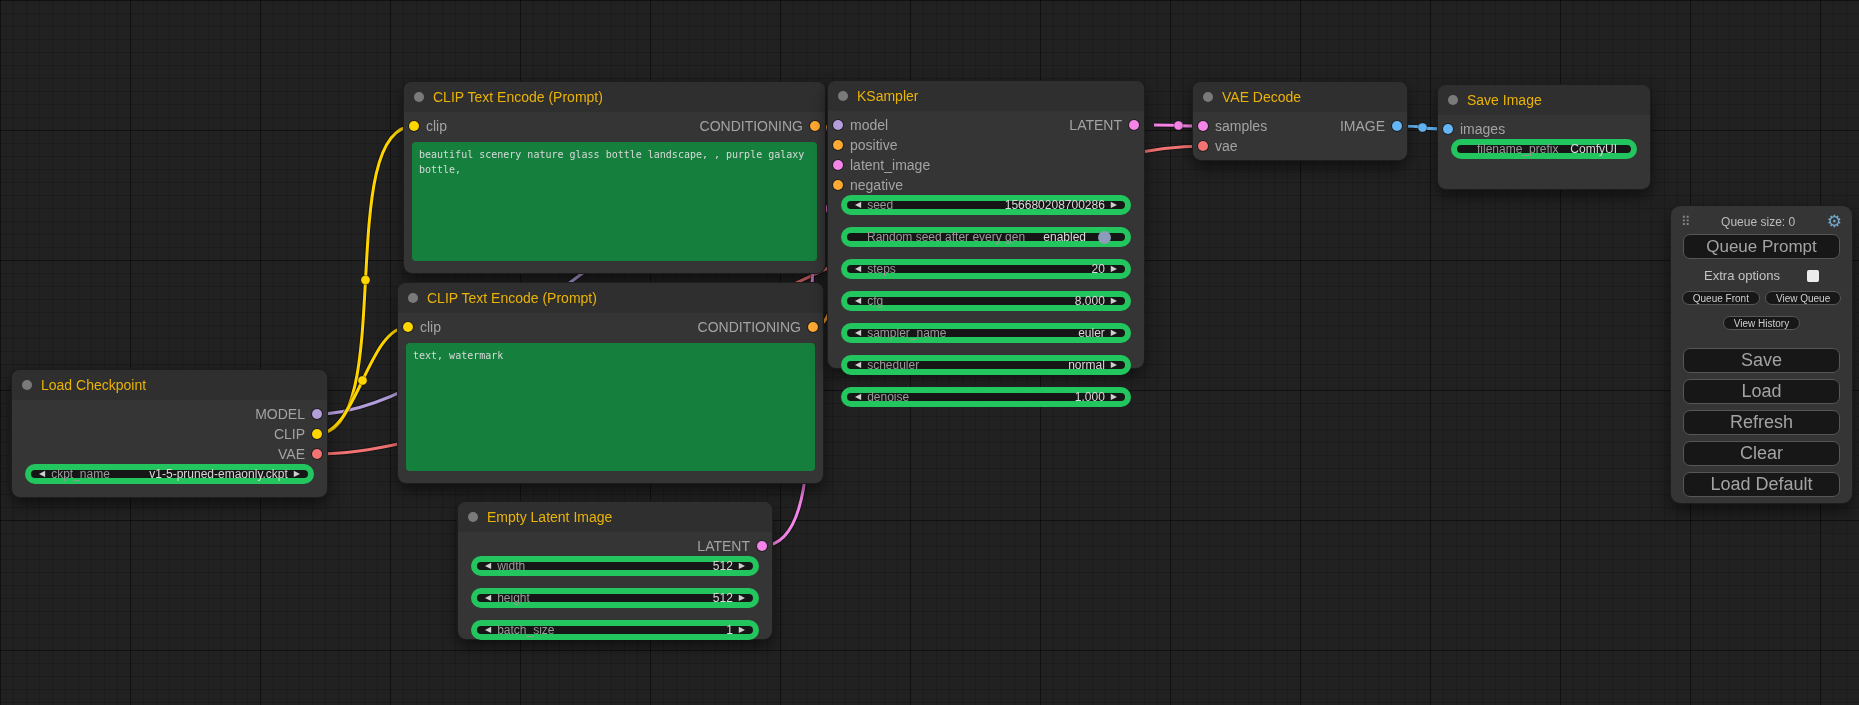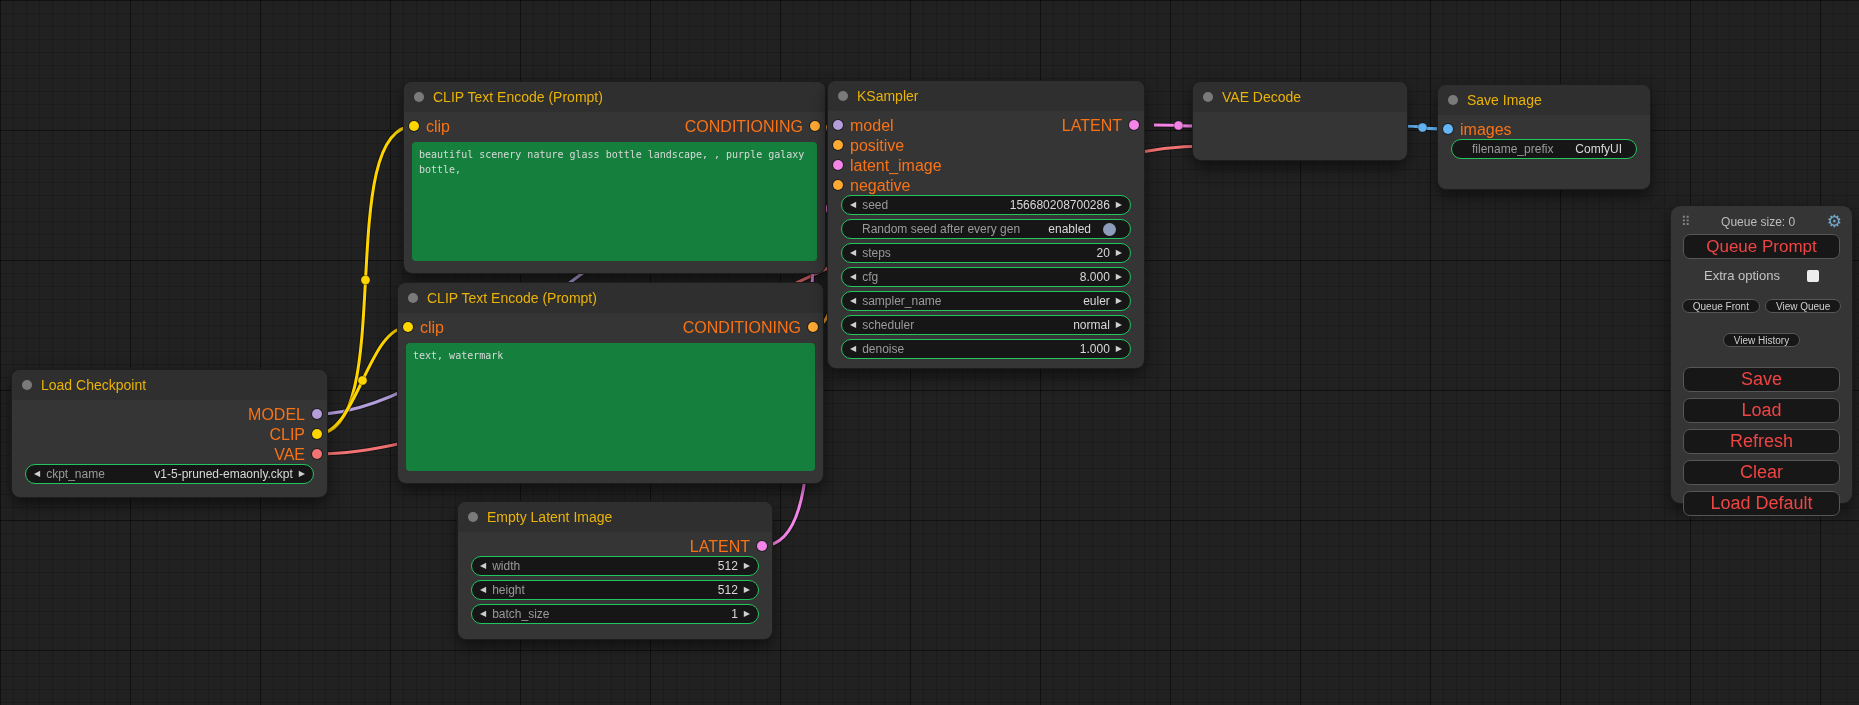--- a/index.html
+++ b/index.html
@@ -20,61 +20,61 @@
     box-shadow:0 0 0 1px #1d1d1d, 0 7px 16px rgba(0,0,0,.55);
     display:flex;flex-direction:column;box-sizing:border-box;
   }
   .node-title{
     height:30px;min-height:30px;display:flex;align-items:center;gap:9px;
     padding:0 10px;background:#2f2f2f;border-radius:8px 8px 0 0;
     color:#eab308;font-size:14px;
   }
   .title-dot{width:10px;height:10px;border-radius:50%;background:#7a7a7a;}
   .node-body{display:flex;flex-direction:column;flex:1;padding-top:4px;box-sizing:border-box;}
-  .slot-row{position:relative;height:20px;min-height:20px;font-size:16px;color:#f97316;}
+  .slot-row{position:relative;height:20px;min-height:20px;font-size:14px;color:#a3a3a3;}
   .slot-in-label{position:absolute;left:22px;top:2px;}
   .slot-out-label{position:absolute;right:22px;top:2px;}
   .slot-dot{position:absolute;top:5px;width:10px;height:10px;border-radius:50%;
     box-shadow:0 0 0 1px rgba(0,0,0,.4);}
   .slot-dot.in{left:5px;} .slot-dot.out{right:5px;}
   .prompt-text{
     flex:1;margin:6px 8px 12px;background:#15803d;border-radius:4px;
     padding:5px 7px;color:#d8d8d8;font-family:"DejaVu Sans Mono", monospace;
     font-size:10px;line-height:1.5;white-space:pre-wrap;overflow:hidden;
   }
   .widget{
-    height:20px;min-height:20px;margin:0 13px 4px;background:#161616;
-    border:1px solid #22c55e;border-radius:10px;display:flex;align-items:center;
+    height:20px;min-height:20px;margin:0 13px 12px;background:#161616;
+    border:6px solid #22c55e;border-radius:10px;display:flex;align-items:center;
     font-size:12px;padding:0 8px;box-sizing:border-box;gap:6px;
   }
   .w-arrow{font-size:8px;color:#cfcfcf;line-height:1;}
   .w-label{color:#9a9a9a;white-space:nowrap;}
   .w-value{color:#d8d8d8;margin-left:auto;white-space:nowrap;}
   .w-toggle-dot{width:13px;height:13px;border-radius:50%;background:#8d9cba;margin-left:6px;}
   .widget.no-arrows{padding:0 14px 0 20px;}
   
   #queue-panel{
     position:absolute;background:#353535;border-radius:9px;
     box-shadow:0 0 0 1px #1d1d1d, 0 8px 18px rgba(0,0,0,.55);
     display:flex;flex-direction:column;box-sizing:border-box;padding-top:7px;
   }
   .q-header{display:flex;align-items:center;height:22px;padding:0 10px;margin-bottom:4px;}
   .q-handle{color:#878787;font-size:13px;line-height:1;letter-spacing:-1px;}
   .q-title{flex:1;text-align:center;color:#bdbdbd;font-size:12px;}
   .q-gear{color:#74aacd;font-size:17px;line-height:1;}
   .qbtn{
     height:25px;min-height:25px;margin:0 12px 6px;background:#171717;
-    border:1px solid #565656;border-radius:7px;color:#ef4444;font-size:18px;
+    border:1px solid #565656;border-radius:7px;color:#a3a3a3;font-size:18px;
     display:flex;align-items:center;justify-content:center;box-sizing:border-box;
   }
   .qbtn.prompt{margin-bottom:9px;font-size:17px;}
   .q-extra{display:flex;align-items:center;justify-content:center;height:16px;
-    color:#c3c3c3;font-size:13px;margin-bottom:16px;gap:20px;}
+    color:#c3c3c3;font-size:13px;margin-bottom:8px;gap:20px;}
   .q-checkbox{width:12px;height:12px;background:#ececec;border-radius:2px;margin-left:7px;}
-  .q-smallrow{display:flex;justify-content:center;gap:5px;margin-bottom:20px;}
+  .q-smallrow{display:flex;justify-content:center;gap:5px;margin-bottom:11px;}
   .qsmall{
     height:14px;background:#171717;border:1px solid #565656;border-radius:8px;
     color:#cfcfcf;font-size:10px;display:flex;align-items:center;padding:0 10px;
     box-sizing:border-box;
   }
   .q-gap{height:13px;}
 </style>
 </head>
 <body>
 
@@ -260,20 +260,32 @@
             <span class="w-value">1.000</span>
             <span class="w-arrow">▶</span>
           </div>
         </div>
       </div>
       <div class="node" style="left: 1193px; top: 82px; width: 214px; height: 78px;">
         <div class="node-title">
           <span class="title-dot"></span>
           <span>VAE Decode</span>
         </div>
+        <div class="node-body">
+          <div class="slot-row">
+            <span class="slot-dot in" style="background: rgb(245, 132, 232);"></span>
+            <span class="slot-in-label">samples</span>
+            <span class="slot-out-label">IMAGE</span>
+            <span class="slot-dot out" style="background: rgb(100, 181, 246);"></span>
+          </div>
+          <div class="slot-row">
+            <span class="slot-dot in" style="background: rgb(243, 114, 114);"></span>
+            <span class="slot-in-label">vae</span>
+          </div>
+        </div>
       </div>
       <div class="node" style="left: 1438px; top: 85px; width: 212px; height: 104px;">
         <div class="node-title">
           <span class="title-dot"></span>
           <span>Save Image</span>
         </div>
         <div class="node-body">
           <div class="slot-row">
             <span class="slot-dot in" style="background: rgb(100, 181, 246);"></span>
             <span class="slot-in-label">images</span>

